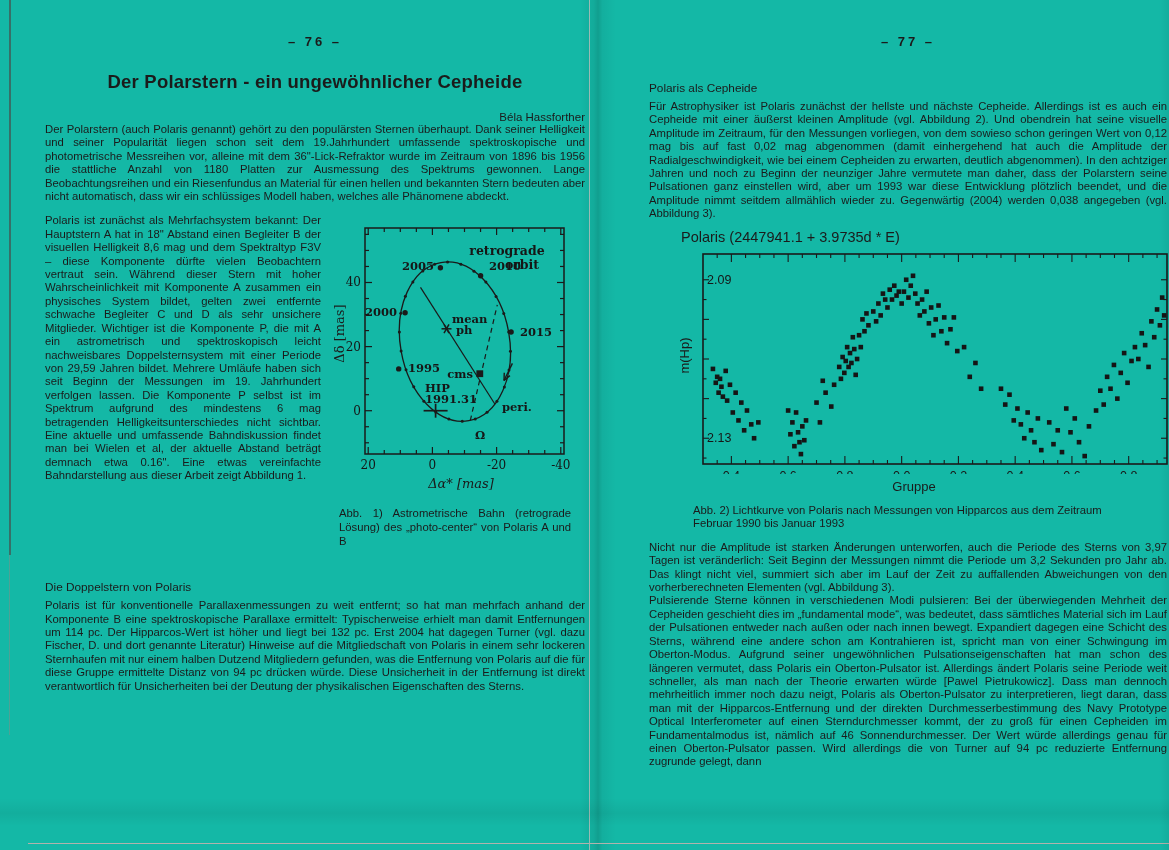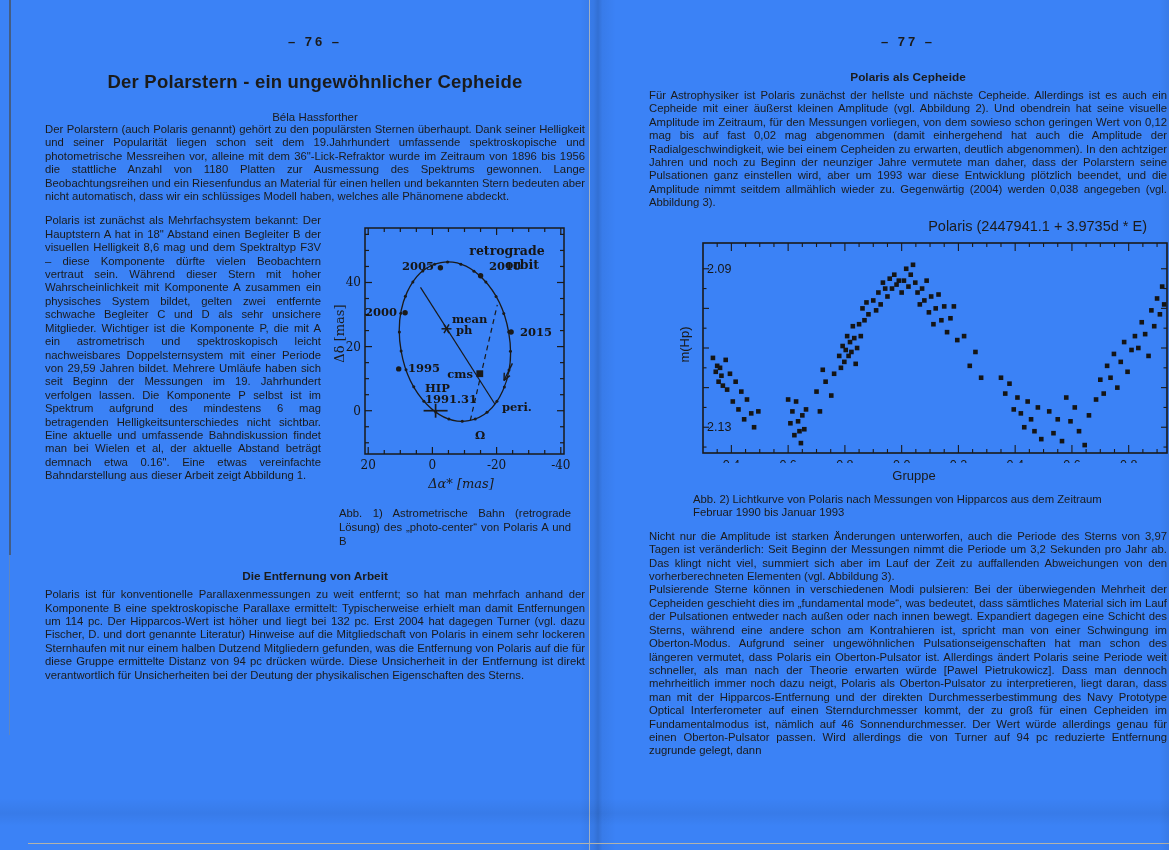--- a/index.html
+++ b/index.html
@@ -1,53 +1,53 @@
 <!DOCTYPE html>
 <html><head>
 <meta charset="utf-8">
 <style>
   html,body{margin:0;padding:0;background:#cfcdc8;}
-  .scan{position:relative;width:1169px;height:850px;background:#3b82f6;overflow:hidden;
+  .scan{position:relative;width:1169px;height:850px;background:#14b8a6;overflow:hidden;
         font-family:"Liberation Sans",sans-serif;color:#1b1b1b;}
   
   .art-left{position:absolute;left:9px;top:0;width:2px;height:555px;background:#4a4a46;opacity:.65;}
   .art-left2{position:absolute;left:9px;top:555px;width:1px;height:180px;background:#8a8a84;opacity:.5;}
   .fold{position:absolute;left:580px;top:0;width:36px;height:100%;
         background:linear-gradient(90deg,rgba(0,0,0,0) 0%,rgba(0,0,0,.07) 38%,rgba(0,0,0,.14) 50%,rgba(0,0,0,.05) 62%,rgba(0,0,0,0) 100%);}
   .fold-line{position:absolute;left:589px;top:0;width:1px;height:100%;background:#bdbdb8;opacity:.8;}
   .bottom-band{position:absolute;left:0;right:0;bottom:24px;height:28px;
         background:linear-gradient(rgba(0,0,0,0),rgba(0,0,0,.055) 55%,rgba(0,0,0,0));}
   .bottom-line{position:absolute;left:28px;right:0;bottom:6px;height:1px;background:#b2b2ac;}
   .right-shade{position:absolute;right:0;top:0;width:10px;height:100%;
         background:linear-gradient(270deg,rgba(0,0,0,.06),rgba(0,0,0,0));}
 
   .page{position:absolute;top:0;}
   .page-left{left:45px;width:540px;}
   .page-right{left:649px;width:518px;}
 
   .pagenum{margin-top:34px;text-align:center;font-size:13px;font-weight:bold;letter-spacing:3px;}
   h1.title{margin:22px 0 0;text-align:center;font-size:18.5px;font-weight:bold;letter-spacing:.2px;}
-  .author{margin-top:18px;text-align:center;font-size:11.5px;}
+  .author{margin-top:18px;text-align:right;font-size:11.5px;}
   p.body{margin:0;font-size:11.3px;line-height:13.4px;text-align:justify;}
   .mt{margin-top:13px;}
-  h2.sect{margin:21px 0 5px;font-size:11.8px;font-weight:bold;text-align:center;}
+  h2.sect{margin:32px 0 5px;font-size:11.8px;font-weight:normal;}
 
   .twocol{display:flex;margin-top:11px;}
   .col-text{width:276px;flex:0 0 276px;}
   .col-fig{flex:1;padding-left:14px;padding-top:8px;}
 
   .figwrap{position:relative;}
   .rot-label{position:absolute;width:100px;text-align:center;transform:rotate(-90deg);
              font-size:12.5px;}
   .fig1-ylabel{left:-46px;top:104px;font-family:"DejaVu Serif",serif;font-size:13px;}
   .fig1-xlabel{text-align:center;width:252px;margin-top:-2px;font-family:"DejaVu Serif",serif;font-size:13px;font-style:italic;}
   .fig1-caption{margin:16px 0 0 4px;width:232px;font-size:11.3px;line-height:13.6px;text-align:justify;}
 
   .fig2block{margin:8px 0 10px 2px;width:500px;}
-  .fig2-title{text-align:right;font-size:14.5px;margin:0 0 3px 30px;width:466px;}
+  .fig2-title{text-align:left;font-size:14.5px;margin:0 0 3px 30px;width:466px;}
   .fig2wrap{position:relative;margin-left:30px;width:492px;}
   .fig2-ylabel{left:-47px;top:100px;font-size:13px;}
   .fig2-xlabel{text-align:center;width:466px;margin:1px 0 0 30px;font-size:13px;}
   .fig2-caption{margin:10px 0 0 42px;width:440px;font-size:11.3px;line-height:13.6px;}
 
   svg text{fill:#161616;}
   .f1t{font-family:"DejaVu Serif",serif;font-size:12px;}
   .f1b{font-family:"DejaVu Serif",serif;font-size:11.5px;font-weight:bold;}
   .f1r{font-family:"DejaVu Serif",serif;font-size:12.5px;font-weight:bold;}
   .f2t{font-family:"Liberation Sans",sans-serif;font-size:12.5px;}
@@ -197,21 +197,21 @@
               <text x="90" y="181" text-anchor="start" class="f1b">1991.31</text>
               <text x="167" y="189" text-anchor="start" class="f1b">peri.</text>
               <text x="140" y="217" text-anchor="start" class="f1b">Ω</text>
             </svg>
           <div class="fig1-xlabel">Δα* [mas]</div>
         </div>
         <p class="fig1-caption">Abb. 1) Astrometrische Bahn (retrograde Lösung) des „photo-center“ von Polaris A und B</p>
       </div>
     </div>
 
-    <h2 class="sect">Die Entfernung von Arbeit</h2>
+    <h2 class="sect">Die Doppelstern von Polaris</h2>
     <p class="body">Polaris ist für konventionelle Parallaxenmessungen zu weit entfernt; so hat man mehrfach anhand der Komponente B eine spektroskopische Parallaxe ermittelt: Typischerweise erhielt man damit Entfernungen um 114 pc. Der Hipparcos-Wert ist höher und liegt bei 132 pc. Erst 2004 hat dagegen Turner (vgl. dazu Fischer, D. und dort genannte Literatur) Hinweise auf die Mitgliedschaft von Polaris in einem sehr lockeren Sternhaufen mit nur einem halben Dutzend Mitgliedern gefunden, was die Entfernung von Polaris auf die für diese Gruppe ermittelte Distanz von 94 pc drücken würde. Diese Unsicherheit in der Entfernung ist direkt verantwortlich für Unsicherheiten bei der Deutung der physikalischen Eigenschaften des Sterns.</p>
   </div>
 
   <div class="page page-right">
     <div class="pagenum">– 77 –</div>
     <h2 class="sect">Polaris als Cepheide</h2>
     <p class="body">Für Astrophysiker ist Polaris zunächst der hellste und nächste Cepheide. Allerdings ist es auch ein Cepheide mit einer äußerst kleinen Amplitude (vgl. Abbildung 2). Und obendrein hat seine visuelle Amplitude im Zeitraum, für den Messungen vorliegen, von dem sowieso schon geringen Wert von 0,12 mag bis auf fast 0,02 mag abgenommen (damit einhergehend hat auch die Amplitude der Radialgeschwindigkeit, wie bei einem Cepheiden zu erwarten, deutlich abgenommen). In den achtziger Jahren und noch zu Beginn der neunziger Jahre vermutete man daher, dass der Polarstern seine Pulsationen ganz einstellen wird, aber um 1993 war diese Entwicklung plötzlich beendet, und die Amplitude nimmt seitdem allmählich wieder zu. Gegenwärtig (2004) werden 0,038 angegeben (vgl. Abbildung 3).</p>
 
     <div class="fig2block">
       <div class="fig2-title">Polaris (2447941.1 + 3.9735d * E)</div>

